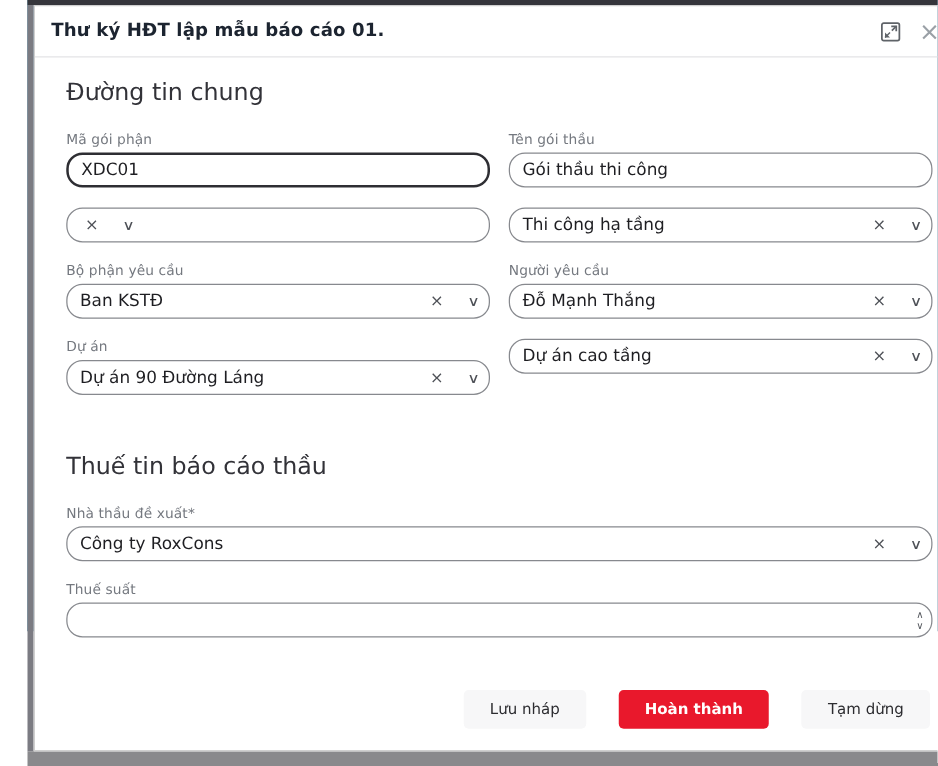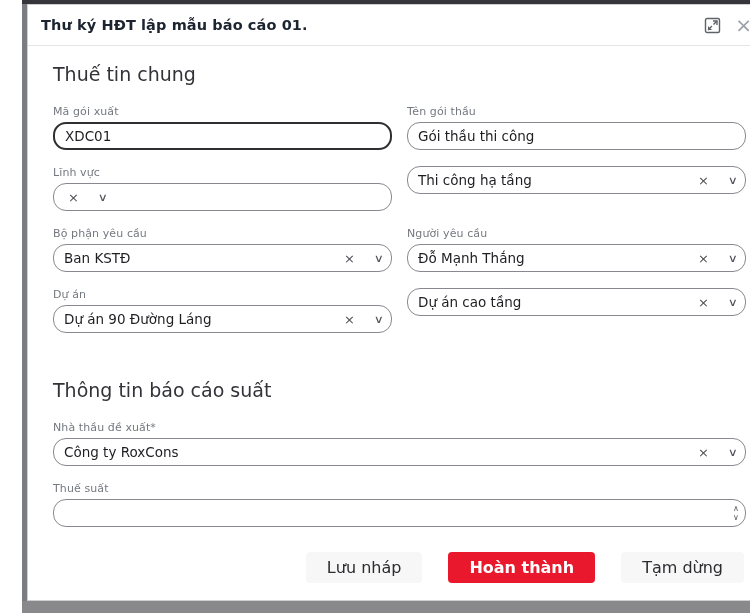--- a/index.html
+++ b/index.html
@@ -88,21 +88,21 @@
     padding-right: 2px;
   }
 
   
   .modal-footer {
     flex: 0 0 56px; display: flex; align-items: center; justify-content: flex-end;
     padding: 0 22px 10px 0; gap: 26px;
   }
   .btn {
     height: 31px; padding: 0 21px; border: none; border-radius: 4px;
-    font-size: 16px; cursor: pointer;
+    font-size: 12px; cursor: pointer;
     font-family: "DejaVu Sans", "Liberation Sans", sans-serif;
   }
   .btn-ghost { background: #f7f7f8; color: #2c2c30; }
   .btn-primary { background: #e9182c; color: #ffffff; font-weight: bold; }
 </style>
 </head>
 <body>
 
 <div class="stage">
   <div class="backdrop-top"></div>
@@ -123,36 +123,35 @@
             <path d="M4 13 l4 -4" stroke-width="1.2"></path>
             <path d="M4 9 v4 h4" fill="#5f6368" stroke="none"></path>
           </svg>
         </span>
         <span class="close-btn">×</span>
       </span>
     </div>
 
     <div class="modal-body">
 
-      <div class="section-title">Thuế tin chung</div>
+      <div class="section-title">Đường tin chung</div>
 
       <div class="grid2">
 
         <div class="field">
-          <label class="flabel">Mã gói xuất</label>
+          <label class="flabel">Mã gói phận</label>
           <input class="finput focused" spellcheck="false" value="XDC01" style="">
         </div>
 
         <div class="field">
           <label class="flabel">Tên gói thầu</label>
           <input class="finput" spellcheck="false" value="Gói thầu thi công" style="">
         </div>
 
         <div class="field">
-          <label class="flabel">Lĩnh vực</label>
           <div class="fselect">
             <span class="sclear">×</span>
             <span class="schev">∨</span>
           </div>
         </div>
 
         <div class="field">
           <div class="fselect">
             <span class="sval">Thi công hạ tầng</span>
             <span class="sclear">×</span>
@@ -190,21 +189,21 @@
         <div class="field">
           <div class="fselect">
             <span class="sval">Dự án cao tầng</span>
             <span class="sclear">×</span>
             <span class="schev">∨</span>
           </div>
         </div>
 
       </div>
 
-      <div class="section-title second">Thông tin báo cáo suất</div>
+      <div class="section-title second">Thuế tin báo cáo thầu</div>
 
       <div class="field">
         <label class="flabel">Nhà thầu đề xuất*</label>
         <div class="fselect">
           <span class="sval">Công ty RoxCons</span>
           <span class="sclear">×</span>
           <span class="schev">∨</span>
         </div>
       </div>
 

